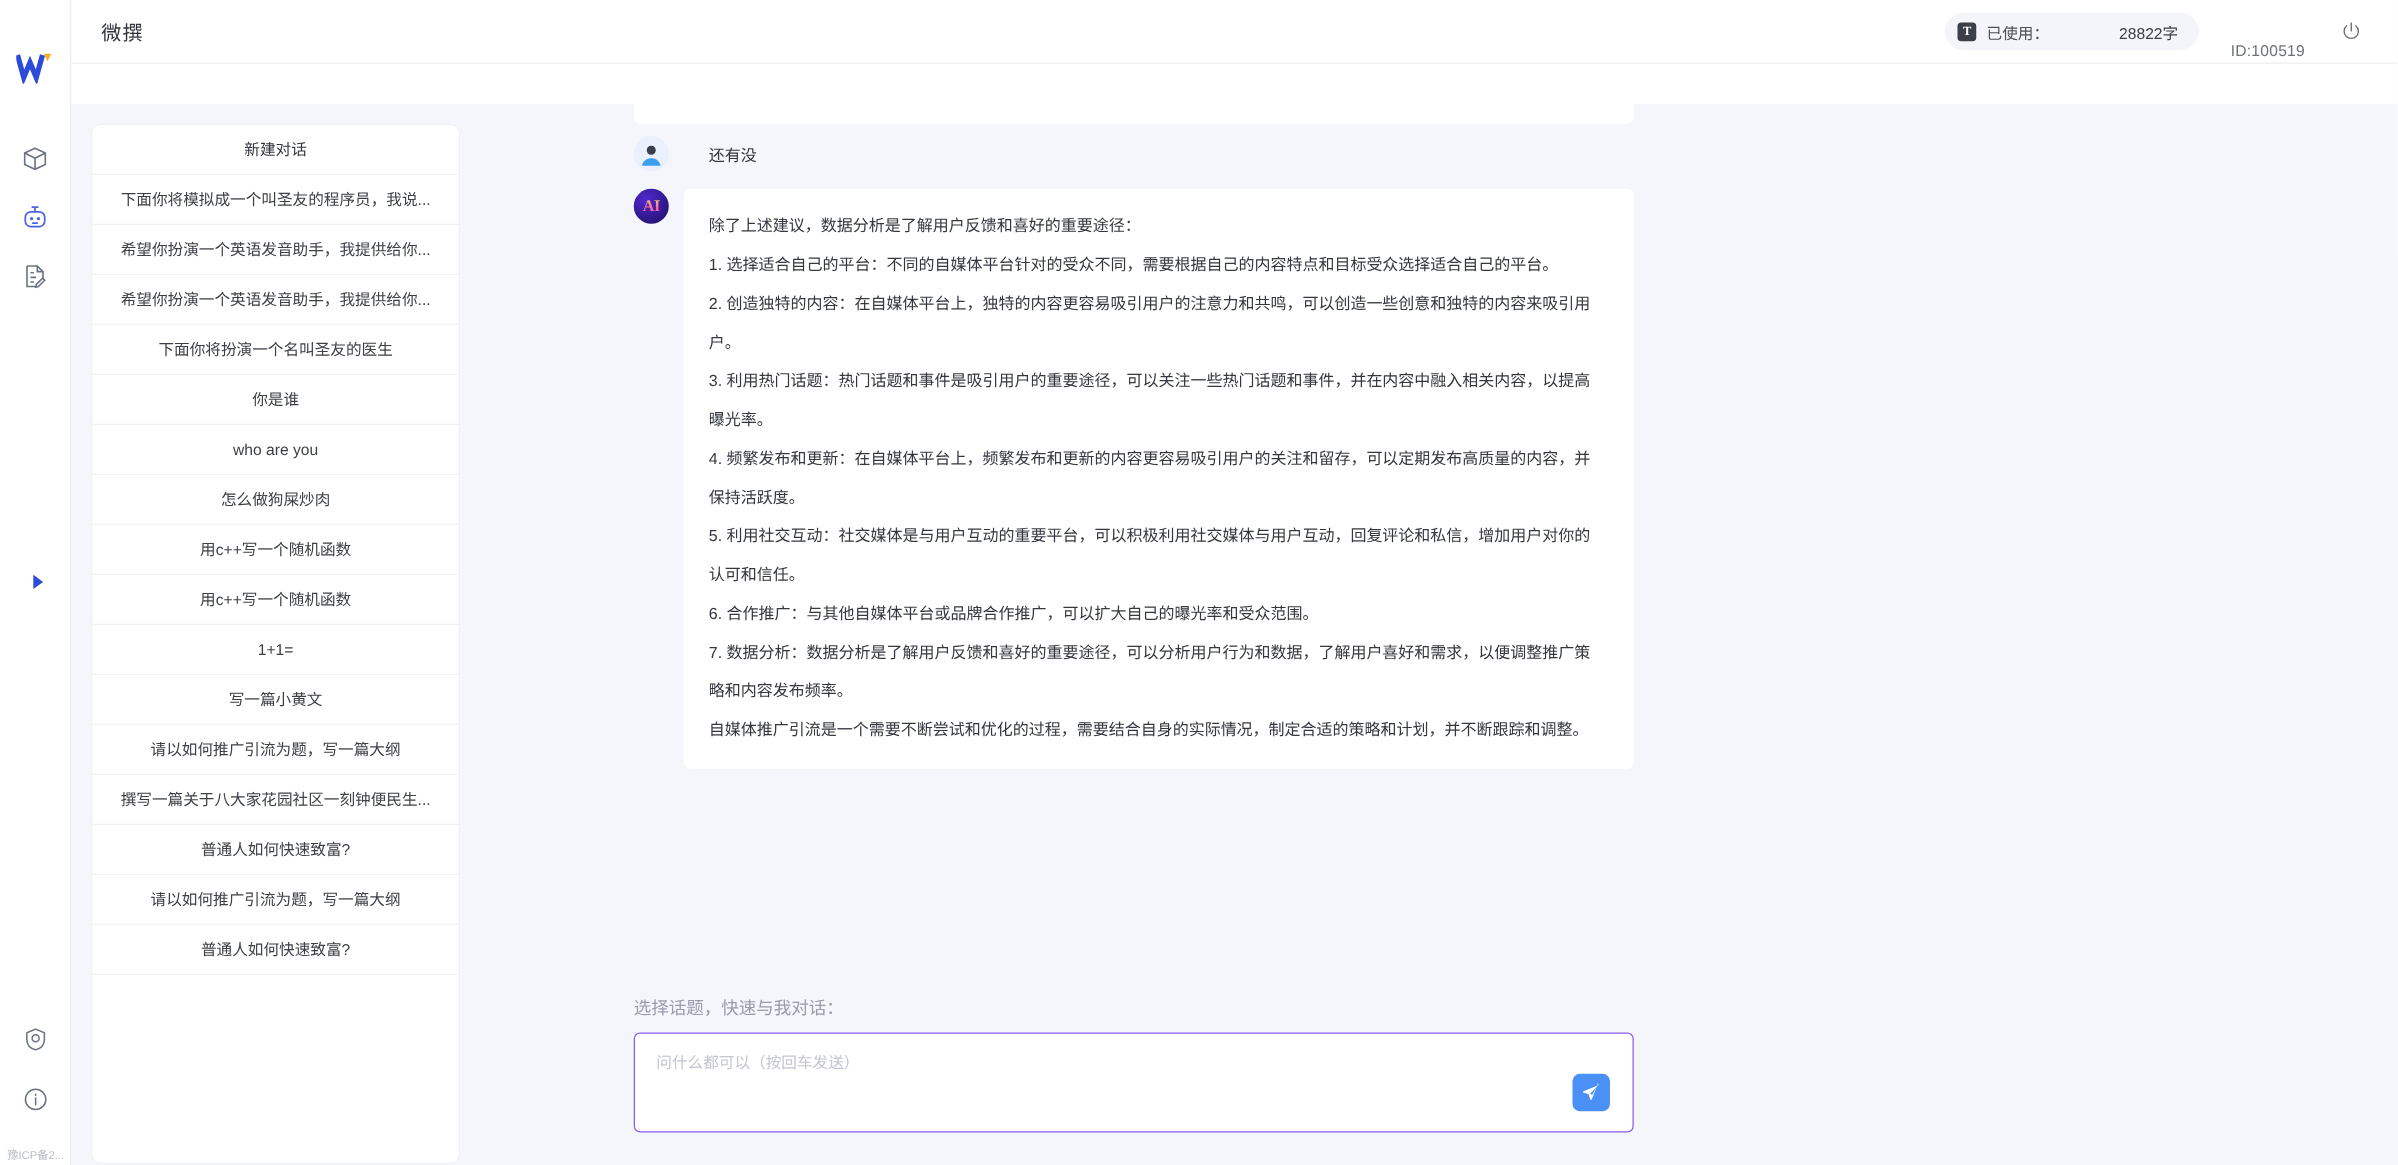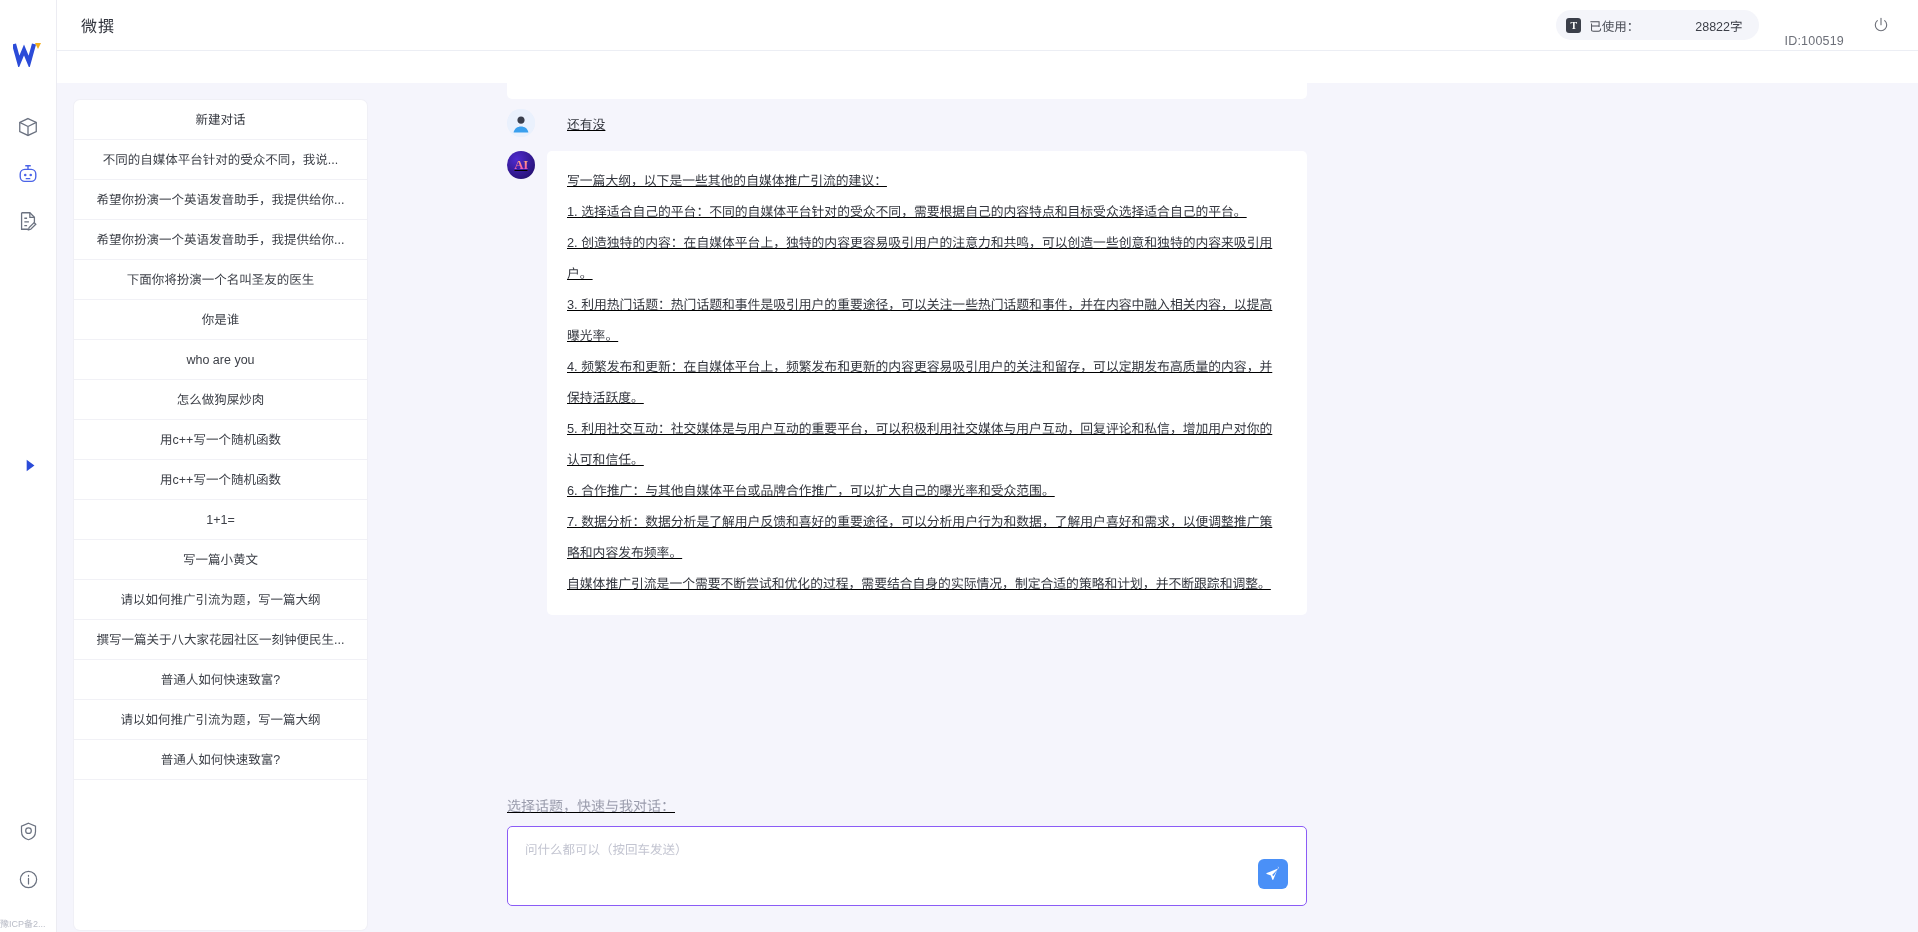--- a/index.html
+++ b/index.html
@@ -29,21 +29,21 @@
   .rail-ic.active { color: #4a63e7; }
   .rail-collapse {
     position: absolute; left: 29px; top: 465px; transform: translate(-50%,-50%);
     width: 24px; height: 24px; display: flex; align-items: center; justify-content: center;
     color: #2b4bd8; cursor: pointer;
   }
   .rail-bottom { position: absolute; bottom: 40px; left: 0; width: 57px;
     display: flex; flex-direction: column; align-items: center; gap: 22px; }
   .rail-footnote {
     position: absolute; bottom: 2px; left: 0; width: 57px;
-    font-size: 9px; color: #b9bcc7; text-align: left; line-height: 11px;
+    font-size: 9px; color: #b9bcc7; text-align: center; line-height: 11px;
     white-space: nowrap; overflow: hidden;
   }
 
   
   .main { flex: 1 1 auto; height: 932px; display: flex; flex-direction: column; min-width: 0; gap: 32px; }
 
   .topbar {
     height: 51px; flex: 0 0 51px;
     background: #ffffff;
     border-bottom: 1px solid #eceef4;
@@ -79,21 +79,21 @@
     flex: 0 0 40px; height: 40px; line-height: 40px;
     border-bottom: 1px solid #f1f1f6;
     font-size: 12.5px; color: #3d4048;
     text-align: center; padding: 0 12px;
     white-space: nowrap; overflow: hidden; text-overflow: ellipsis;
     cursor: pointer;
   }
   .convo-item.new { color: #33363e; }
 
   
-  .chat-col { flex: 1 1 auto; min-width: 0; position: relative; display: flex; flex-direction: column; text-decoration: underline; }
+  .chat-col { flex: 1 1 auto; min-width: 0; position: relative; display: flex; flex-direction: column; }
   .chat-scroll { flex: 1 1 auto; overflow: hidden; padding: 0 0 0 0; position: relative; }
   .chat-inner { width: 800px; margin-left: 140px; padding-top: 0; }
 
   .msg { display: flex; align-items: flex-start; margin-bottom: 10px; }
   .msg-partial { margin-top: -18px; }
   .avatar {
     width: 28px; height: 28px; border-radius: 50%; flex: 0 0 28px;
     margin-right: 12px; overflow: hidden; display:flex; align-items:center; justify-content:center;
   }
   .avatar.user { background: #e6eefc; }
@@ -218,21 +218,21 @@
           </svg>
         </div>
       </div>
     </div>
 
     <div class="body-wrap">
 
       <div class="convo-col">
         <div class="convo-card">
           <div class="convo-item new">新建对话</div>
-          <div class="convo-item">不同的自媒体平台针对的受众不同，我说...</div>
+          <div class="convo-item">下面你将模拟成一个叫圣友的程序员，我说...</div>
           <div class="convo-item">希望你扮演一个英语发音助手，我提供给你...</div>
           <div class="convo-item">希望你扮演一个英语发音助手，我提供给你...</div>
           <div class="convo-item">下面你将扮演一个名叫圣友的医生</div>
           <div class="convo-item">你是谁</div>
           <div class="convo-item">who are you</div>
           <div class="convo-item">怎么做狗屎炒肉</div>
           <div class="convo-item">用c++写一个随机函数</div>
           <div class="convo-item">用c++写一个随机函数</div>
           <div class="convo-item">1+1=</div>
           <div class="convo-item">写一篇小黄文</div>
@@ -265,21 +265,21 @@
               <div class="bubble short">
                 <p>还有没</p>
               </div>
             </div>
 
             <div class="msg">
               <div class="avatar ai">
                 <span class="ai-txt">AI</span>
               </div>
               <div class="bubble">
-                <p>写一篇大纲，以下是一些其他的自媒体推广引流的建议：</p>
+                <p>除了上述建议，数据分析是了解用户反馈和喜好的重要途径：</p>
                 <p>1. 选择适合自己的平台：不同的自媒体平台针对的受众不同，需要根据自己的内容特点和目标受众选择适合自己的平台。</p>
                 <p>2. 创造独特的内容：在自媒体平台上，独特的内容更容易吸引用户的注意力和共鸣，可以创造一些创意和独特的内容来吸引用户。</p>
                 <p>3. 利用热门话题：热门话题和事件是吸引用户的重要途径，可以关注一些热门话题和事件，并在内容中融入相关内容，以提高曝光率。</p>
                 <p>4. 频繁发布和更新：在自媒体平台上，频繁发布和更新的内容更容易吸引用户的关注和留存，可以定期发布高质量的内容，并保持活跃度。</p>
                 <p>5. 利用社交互动：社交媒体是与用户互动的重要平台，可以积极利用社交媒体与用户互动，回复评论和私信，增加用户对你的认可和信任。</p>
                 <p>6. 合作推广：与其他自媒体平台或品牌合作推广，可以扩大自己的曝光率和受众范围。</p>
                 <p>7. 数据分析：数据分析是了解用户反馈和喜好的重要途径，可以分析用户行为和数据，了解用户喜好和需求，以便调整推广策略和内容发布频率。</p>
                 <p>自媒体推广引流是一个需要不断尝试和优化的过程，需要结合自身的实际情况，制定合适的策略和计划，并不断跟踪和调整。</p>
               </div>
             </div>

